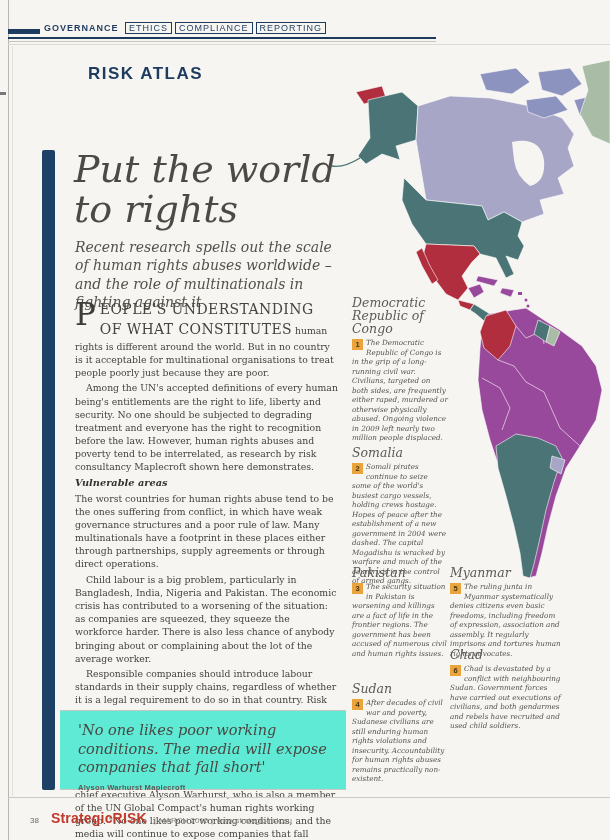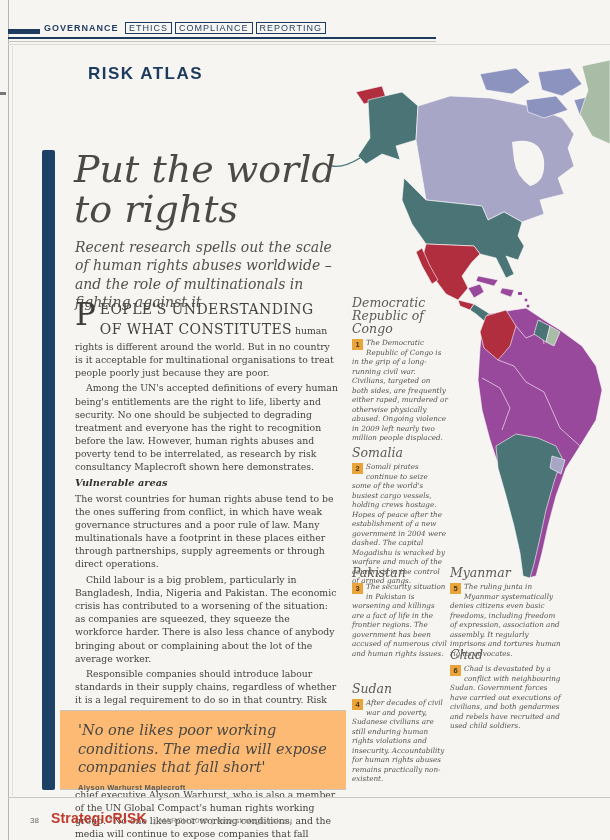--- a/index.html
+++ b/index.html
@@ -29,21 +29,21 @@
   .standfirst{position:absolute;left:75px;top:238px;width:268px;font-family:"DejaVu Serif",serif;font-style:italic;font-size:14px;line-height:1.32;color:#535149;}
 
   .article{position:absolute;left:75px;top:300px;width:264px;font-family:"DejaVu Serif",serif;font-size:9.3px;line-height:1.42;color:#45433e;text-align:left;}
   .article p{margin:0 0 2px 0;}
   .article p.indent{text-indent:11px;}
   .dropcap{float:left;font-size:31px;line-height:25px;padding:2px 4px 0 0;font-family:"DejaVu Serif",serif;color:#3e3c38;}
   .lead-caps{font-size:14px;letter-spacing:.4px;}
   .subhead{margin:8px 0 2px 0;font-weight:bold;font-style:italic;font-size:9.8px;color:#35332f;}
   .end-marker{display:inline-block;background:#b03028;color:#fff;font-family:"Liberation Sans",sans-serif;font-size:6.5px;font-weight:bold;padding:0 2px;line-height:8px;vertical-align:1px;}
 
-  .quote-box{position:absolute;left:60px;top:710px;width:286px;height:80px;border-top:1px solid #c9c6bf;border-bottom:1px solid #c9c6bf;background:#fdba74;padding:10px 0 0 18px;box-sizing:border-box;}
+  .quote-box{position:absolute;left:60px;top:710px;width:286px;height:80px;border-top:1px solid #c9c6bf;border-bottom:1px solid #c9c6bf;background:#5eead4;padding:10px 0 0 18px;box-sizing:border-box;}
   .quote{font-family:"DejaVu Serif",serif;font-style:italic;font-size:14.5px;line-height:1.28;color:#4a4843;}
   .quote-attr{margin-top:6px;font-size:7.5px;font-weight:bold;color:#5c5a54;letter-spacing:.3px;}
 
   .footer-rule{position:absolute;left:8px;top:797px;width:602px;height:1px;background:#ccc9c2;}
   .footer{position:absolute;left:30px;top:810px;font-size:8px;color:#8a877f;white-space:nowrap;}
   .footer .pnum{color:#6d6a63;margin-right:12px;}
   .footer .brand{color:#c0392b;font-weight:bold;font-size:14px;letter-spacing:.2px;margin-right:4px;margin-top:16px;}
   .footer .sep{margin:0 3px;color:#aaa69e;}
 
   

